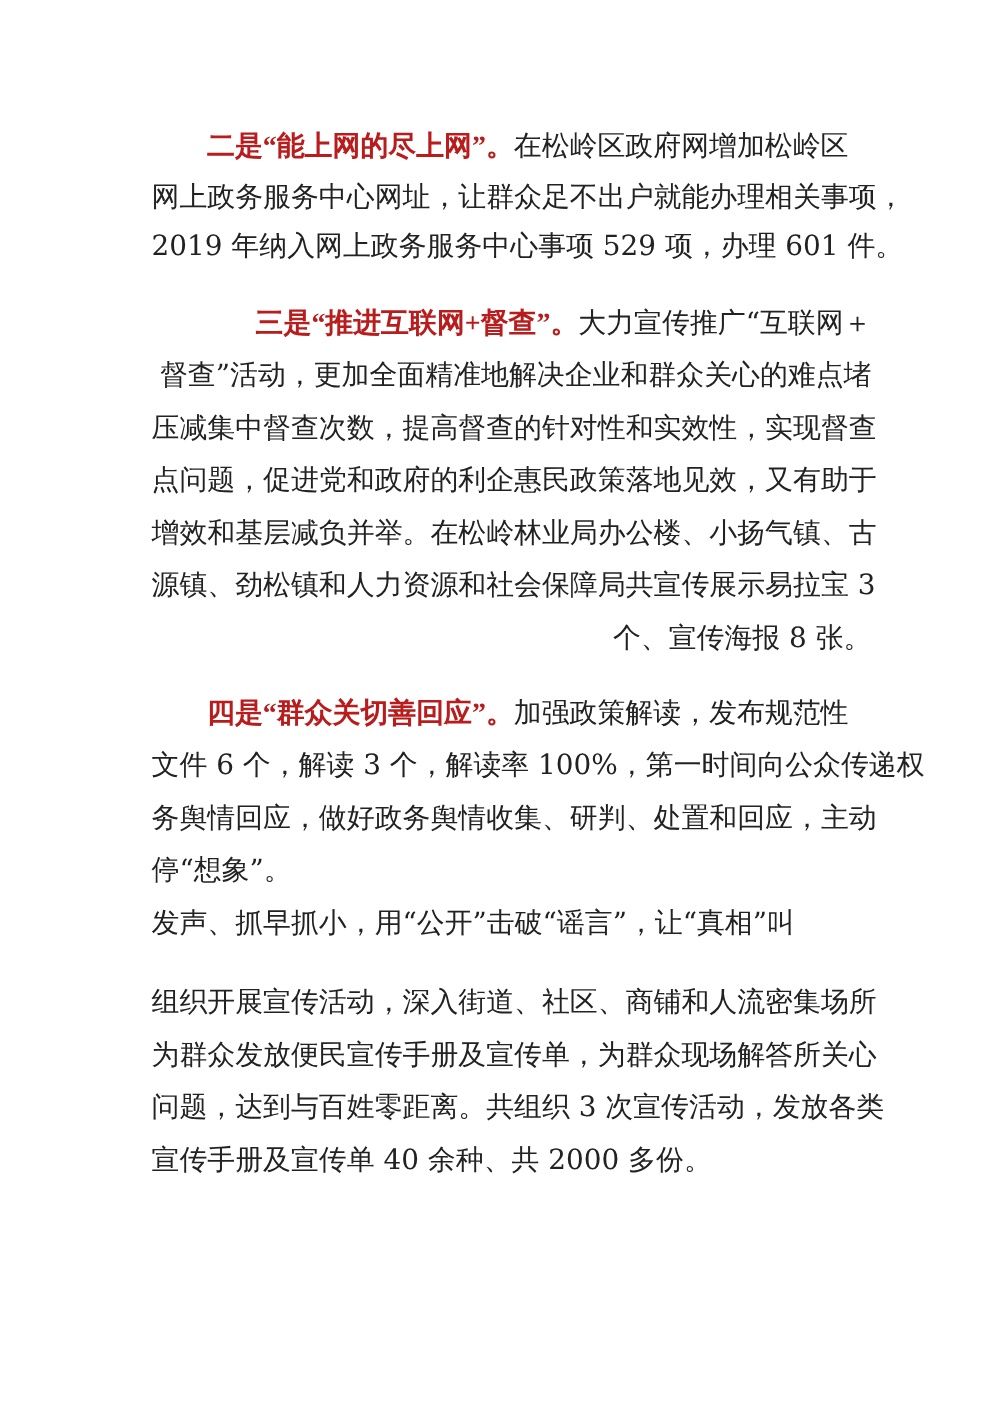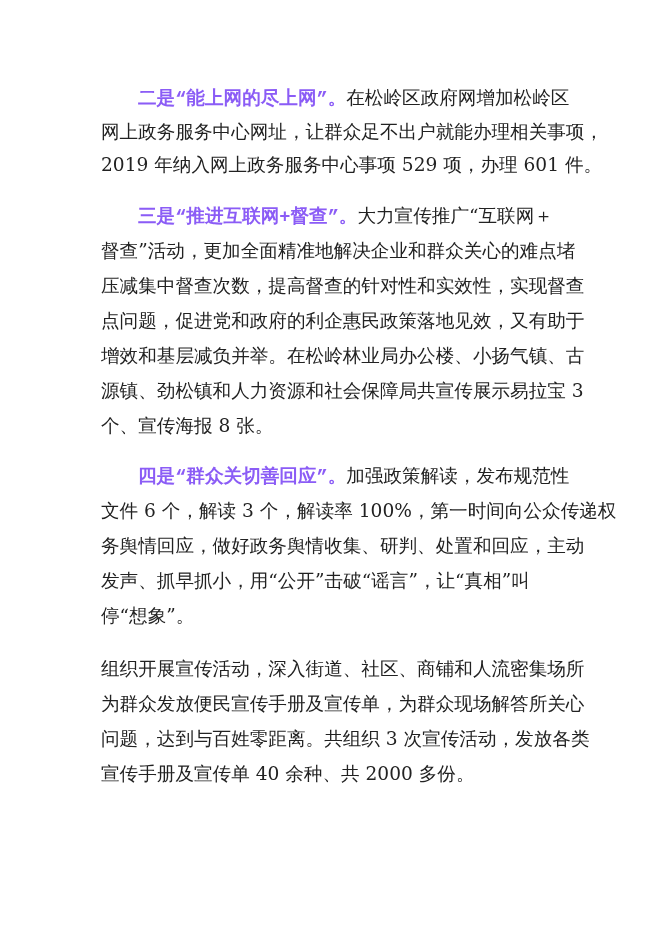--- a/index.html
+++ b/index.html
@@ -5,24 +5,24 @@
   html, body { margin: 0; padding: 0; background: #ffffff; }
   body { width: 662px; height: 936px; position: relative; overflow: hidden; }
   .page {
     position: absolute; left: 101px; top: 81px; width: 480px;
     font-family: "DejaVu Serif", "Liberation Serif", serif;
     font-size: 18.6px; color: #222222;
   }
   .para { margin: 0; }
   .line { display: block; height: 35px; line-height: 35px; white-space: nowrap; }
   .line.first { padding-left: 37px; }
-  .bold { font-weight: bold; color: #8b5cf6; font-family: Liberation Mono, monospace; }
+  .bold { font-weight: bold; color: #b91c1c; font-family: Liberation Serif, serif; }
   #p1 .line { height: 33.5px; line-height: 33.5px; }
   #p1 { margin-bottom: 16px; }
-  #p2 { margin-bottom: 15px; }
+  #p2 { margin-bottom: 15px; text-align: right; }
   #p3 { margin-bottom: 18px; }
 </style>
 </head>
 <body>
 
 <div class="page">
 
   <div class="para" id="p1">
     <span class="line first"><span class="bold">二是“能上网的尽上网”。</span><span>在松岭区政府网增加松岭区</span></span>
     <span class="line">网上政务服务中心网址，让群众足不出户就能办理相关事项，</span>
@@ -36,22 +36,22 @@
     <span class="line">点问题，促进党和政府的利企惠民政策落地见效，又有助于</span>
     <span class="line">增效和基层减负并举。在松岭林业局办公楼、小扬气镇、古</span>
     <span class="line">源镇、劲松镇和人力资源和社会保障局共宣传展示易拉宝 3</span>
     <span class="line">个、宣传海报 8 张。</span>
   </div>
 
   <div class="para" id="p3">
     <span class="line first"><span class="bold">四是“群众关切善回应”。</span><span>加强政策解读，发布规范性</span></span>
     <span class="line">文件 6 个，解读 3 个，解读率 100%，第一时间向公众传递权</span>
     <span class="line">务舆情回应，做好政务舆情收集、研判、处置和回应，主动</span>
+    <span class="line">停“想象”。</span>
     <span class="line">发声、抓早抓小，用“公开”击破“谣言”，让“真相”叫</span>
-    <span class="line">停“想象”。</span>
   </div>
 
   <div class="para" id="p4">
     <span class="line">组织开展宣传活动，深入街道、社区、商铺和人流密集场所</span>
     <span class="line">为群众发放便民宣传手册及宣传单，为群众现场解答所关心</span>
     <span class="line">问题，达到与百姓零距离。共组织 3 次宣传活动，发放各类</span>
     <span class="line">宣传手册及宣传单 40 余种、共 2000 多份。</span>
   </div>
 
 </div>

